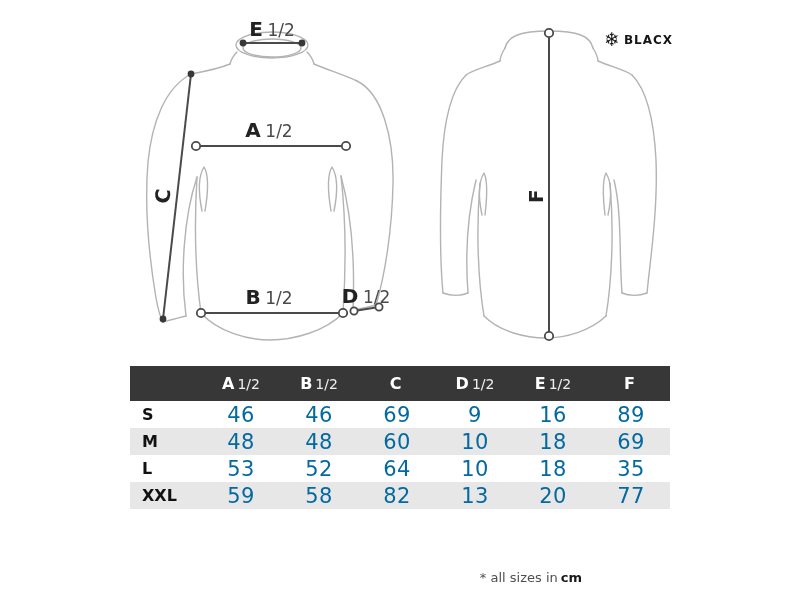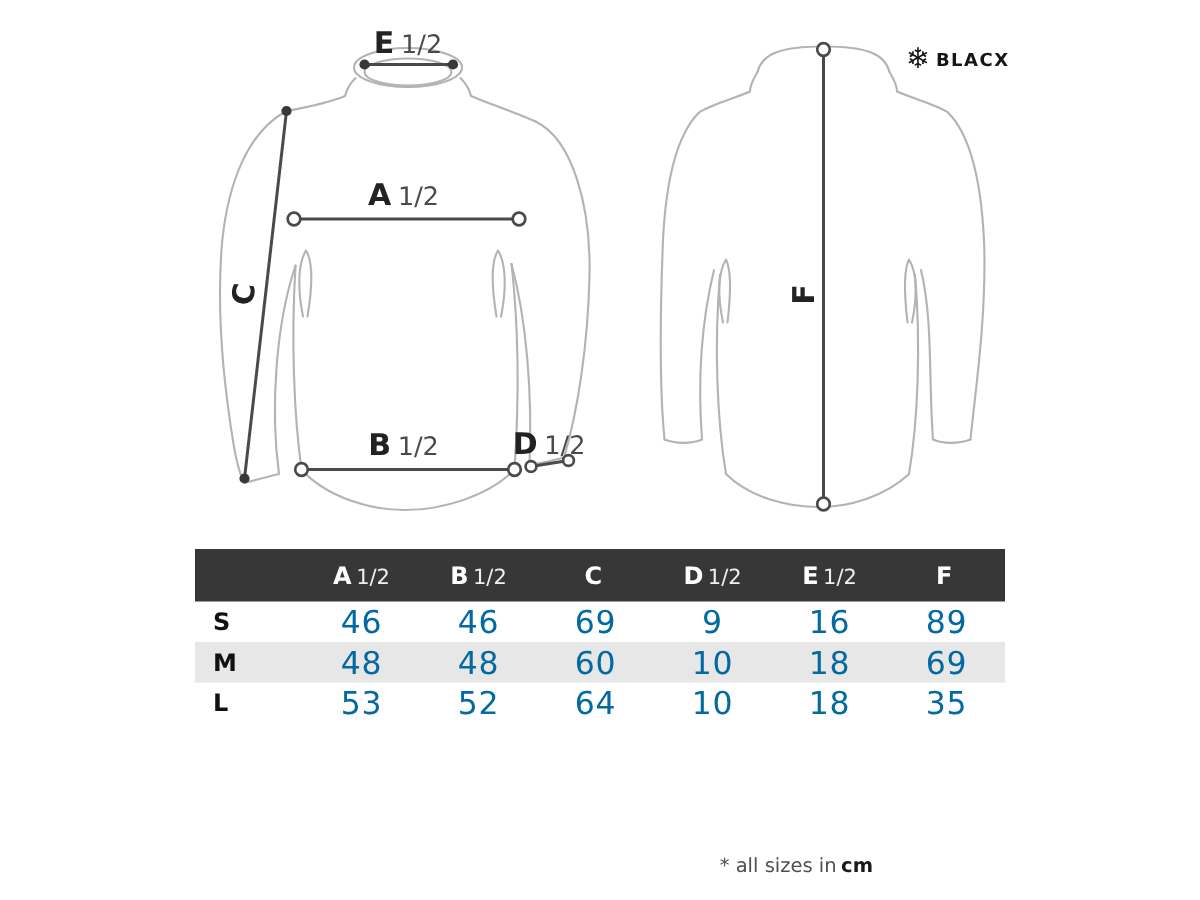--- a/index.html
+++ b/index.html
@@ -186,20 +186,29 @@
       </tr>
       <tr>
         <th>L</th>
         <td>53</td>
         <td>52</td>
         <td>64</td>
         <td>10</td>
         <td>18</td>
         <td>35</td>
       </tr>
+      <tr>
+        <th>XXL</th>
+        <td>59</td>
+        <td>58</td>
+        <td>82</td>
+        <td>13</td>
+        <td>20</td>
+        <td>77</td>
+      </tr>
     </tbody>
   </table>
 
   <div class="footnote">
     <span>* all sizes in</span><span class="unit">cm</span>
   </div>
 
 </div>
 
 </body></html>

